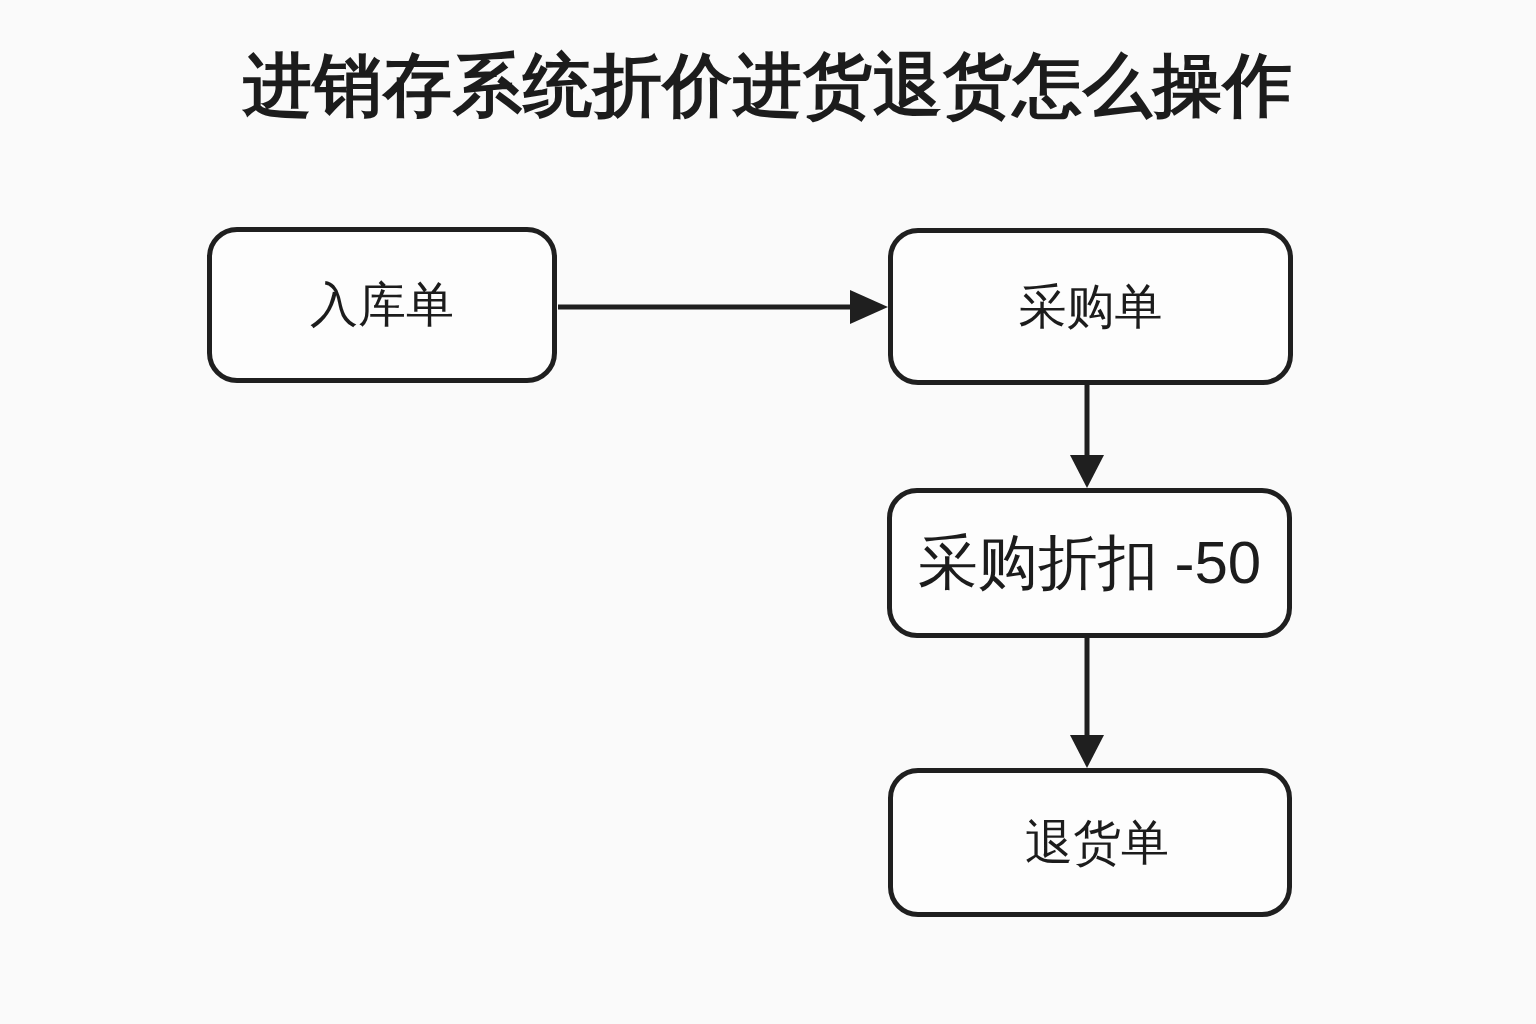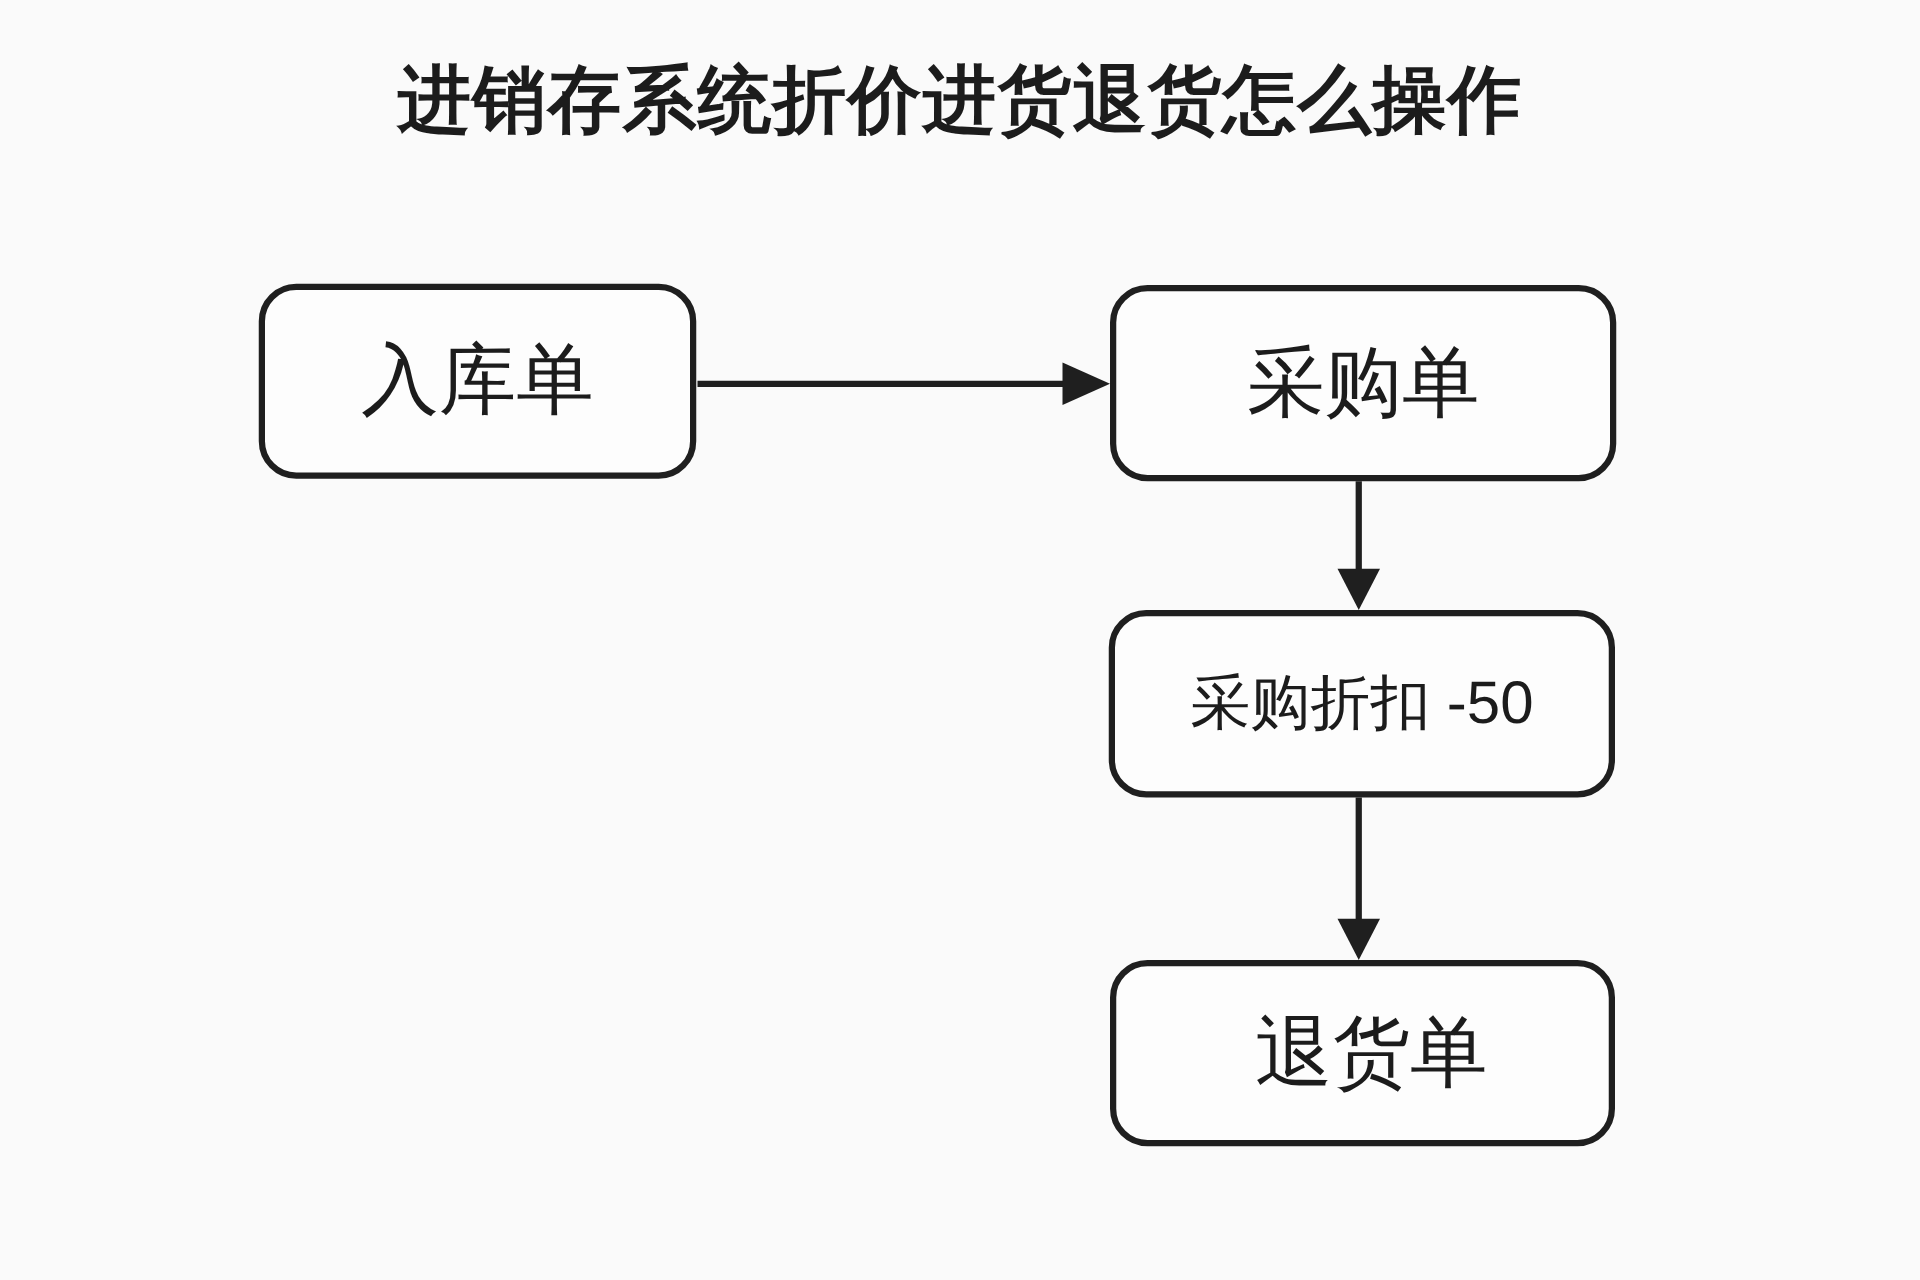--- a/index.html
+++ b/index.html
@@ -17,43 +17,43 @@
     background: var(--bg);
     font-family: "Liberation Sans", "DejaVu Sans", sans-serif;
     overflow: hidden;
   }
   .title {
     position: absolute;
     top: 48px;
     left: 0;
     width: 1536px;
     text-align: center;
-    font-size: 59px;
+    font-size: 69px;
     line-height: 1.1;
     font-weight: 800;
     color: var(--text);
     letter-spacing: 1px;
     white-space: nowrap;
   }
   .node {
     position: absolute;
     border: 5px solid var(--stroke);
     border-radius: 30px;
     background: var(--node-fill);
     display: flex;
     align-items: center;
     justify-content: center;
     color: var(--text);
-    font-size: 62px;
+    font-size: 48px;
     line-height: 1;
     white-space: nowrap;
   }
   .node-stock-in        { left: 207px; top: 227px; width: 350px; height: 156px; }
   .node-purchase-order  { left: 888px; top: 228px; width: 405px; height: 157px; }
-  .node-purchase-discount { left: 887px; top: 488px; width: 405px; height: 150px; font-size: 48px; }
+  .node-purchase-discount { left: 887px; top: 488px; width: 405px; height: 150px; font-size: 60px; }
   .node-return-order    { left: 888px; top: 768px; width: 404px; height: 149px; padding-left: 14px; }
   .edges-layer {
     position: absolute;
     left: 0; top: 0;
     width: 1536px; height: 1024px;
     pointer-events: none;
   }
   .edges-layer line { stroke: var(--stroke); stroke-width: 5; }
   .edges-layer polygon { fill: var(--stroke); }
 </style>

